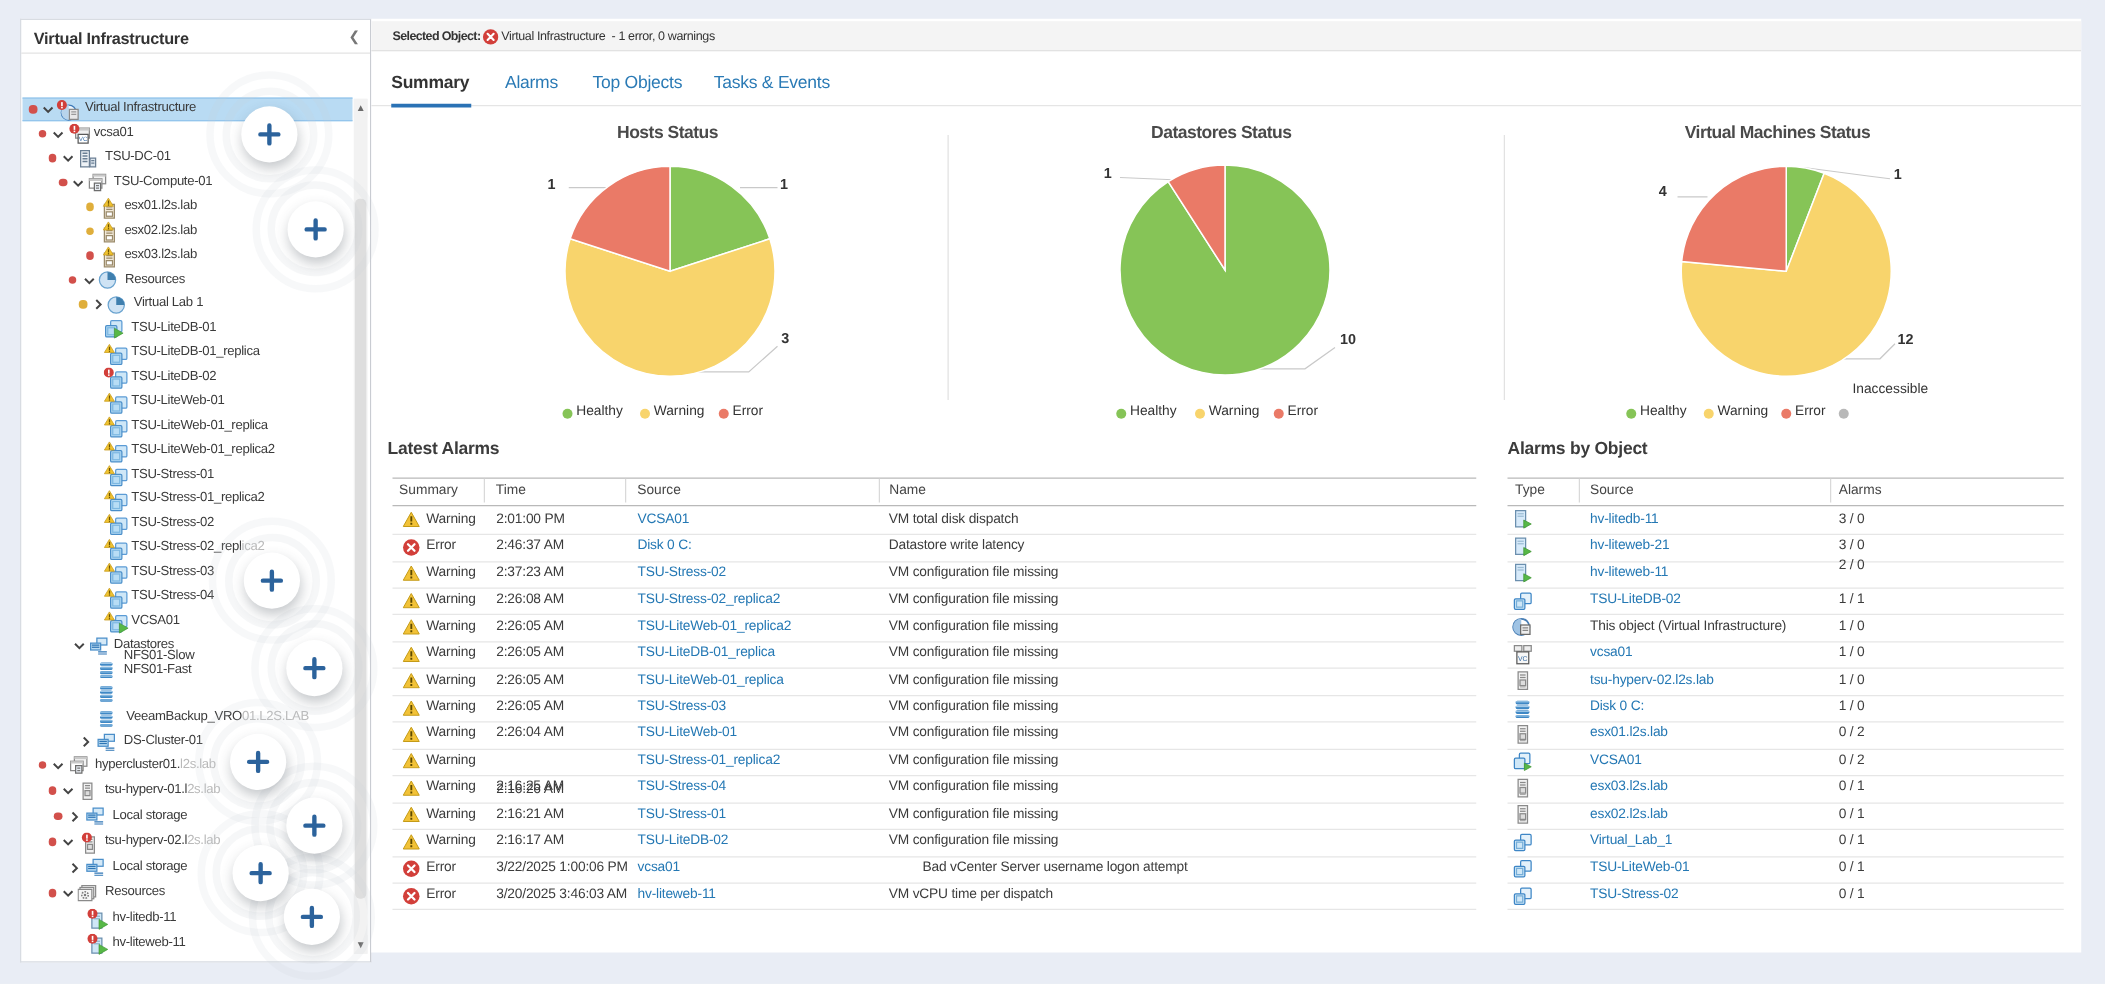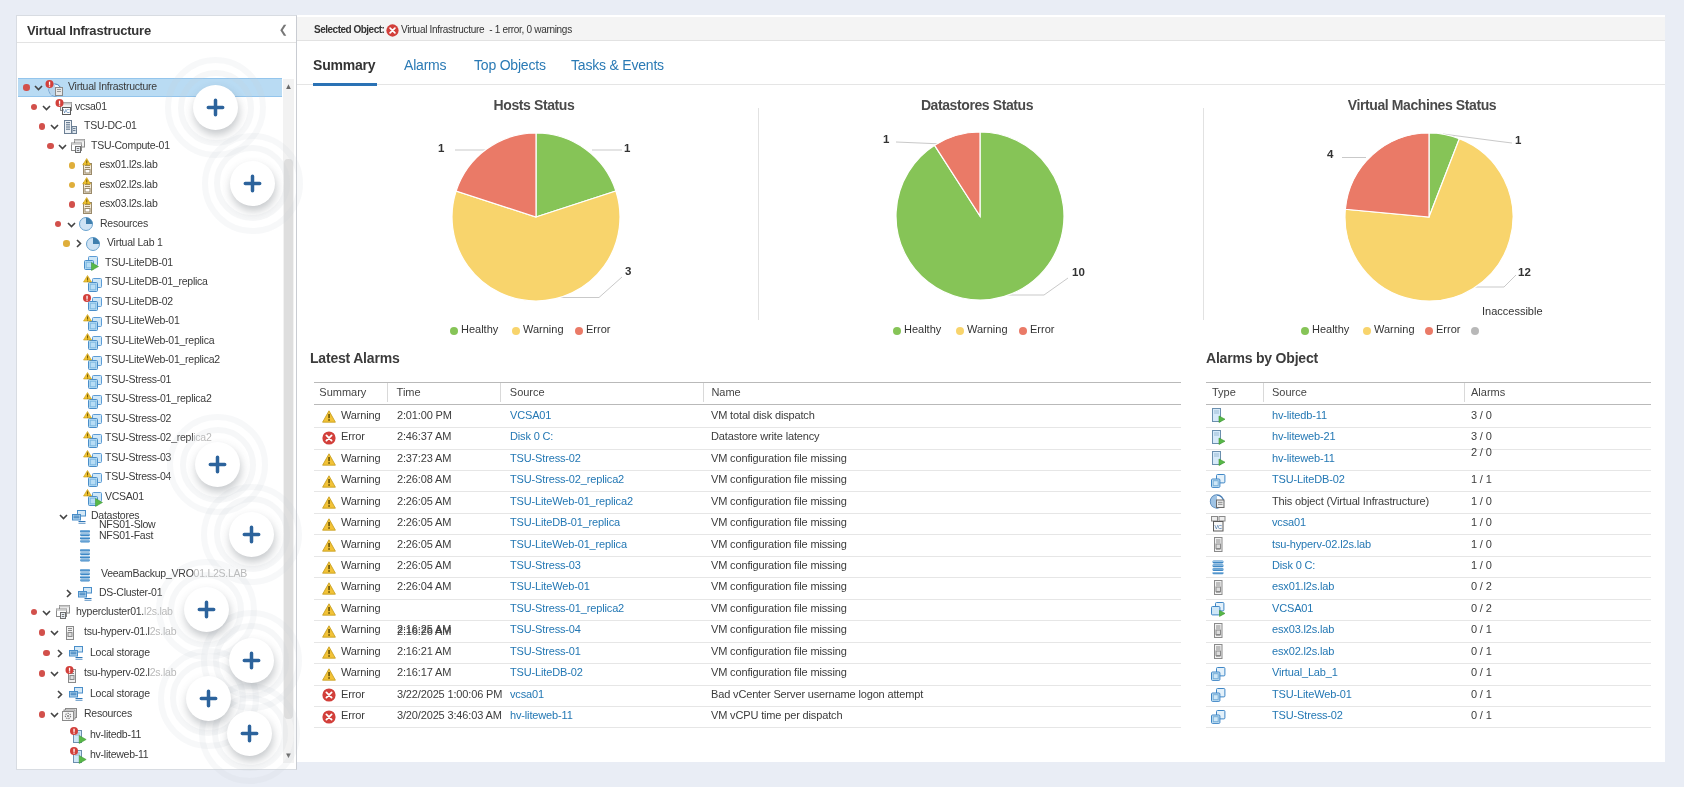--- a/index.html
+++ b/index.html
@@ -725,21 +725,21 @@
       <div class="cl" style="left:510px;top:666.2px">TSU-LiteDB-02</div>
       <div class="ct" style="left:711px;top:666.2px">VM configuration file missing</div>
       <div class="rsep" style="left:313.8px;top:684.5px;width:867px"></div>
       <div class="ri" style="left:322px;top:688.2px"><svg width="14" height="14" viewBox="0 0 14 14">
           <circle cx="7" cy="7" r="6.6" fill="#d23f3a"></circle>
           <path d="M4.4 4.4 L9.6 9.6 M9.6 4.4 L4.4 9.6" stroke="#fff" stroke-width="1.8" stroke-linecap="round"></path>
         </svg></div>
       <div class="ct" style="left:341px;top:687.7px">Error</div>
       <div class="ct" style="left:397px;top:687.7px">3/22/2025 1:00:06 PM</div>
       <div class="cl" style="left:510px;top:687.7px">vcsa01</div>
-      <div class="ct" style="left:711px;top:687.7px">Bad vCenter Server username logon attempt</div>
+      <div class="ct" style="left:738px;top:687.7px">Bad vCenter Server username logon attempt</div>
       <div class="rsep" style="left:313.8px;top:705.9px;width:867px"></div>
       <div class="ri" style="left:322px;top:709.6px"><svg width="14" height="14" viewBox="0 0 14 14">
           <circle cx="7" cy="7" r="6.6" fill="#d23f3a"></circle>
           <path d="M4.4 4.4 L9.6 9.6 M9.6 4.4 L4.4 9.6" stroke="#fff" stroke-width="1.8" stroke-linecap="round"></path>
         </svg></div>
       <div class="ct" style="left:341px;top:709.1px">Error</div>
       <div class="ct" style="left:397px;top:709.1px">3/20/2025 3:46:03 AM</div>
       <div class="cl" style="left:510px;top:709.1px">hv-liteweb-11</div>
       <div class="ct" style="left:711px;top:709.1px">VM vCPU time per dispatch</div>
       <div class="rsep" style="left:313.8px;top:727.4px;width:867px"></div>

